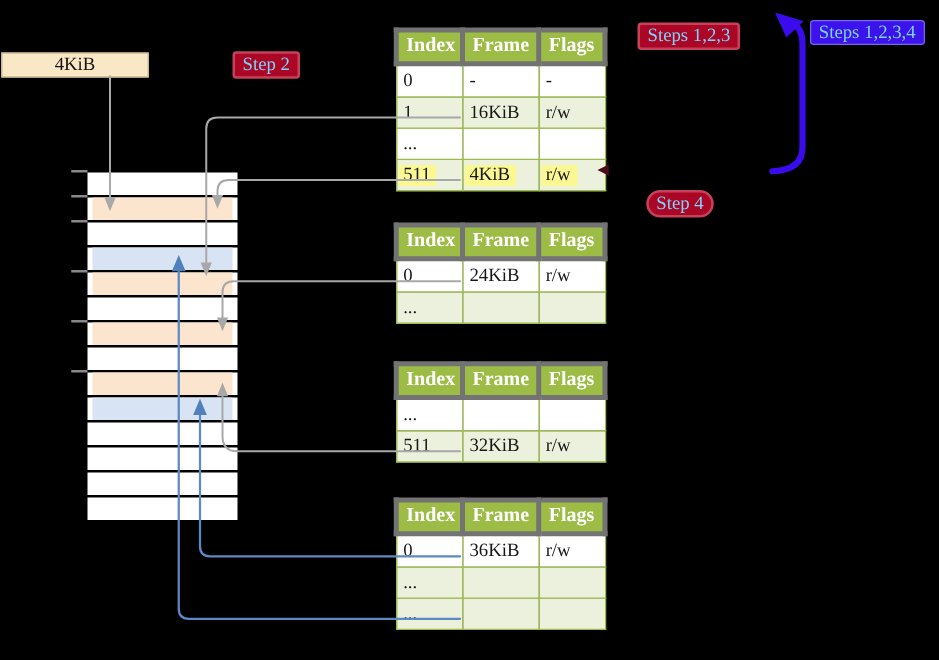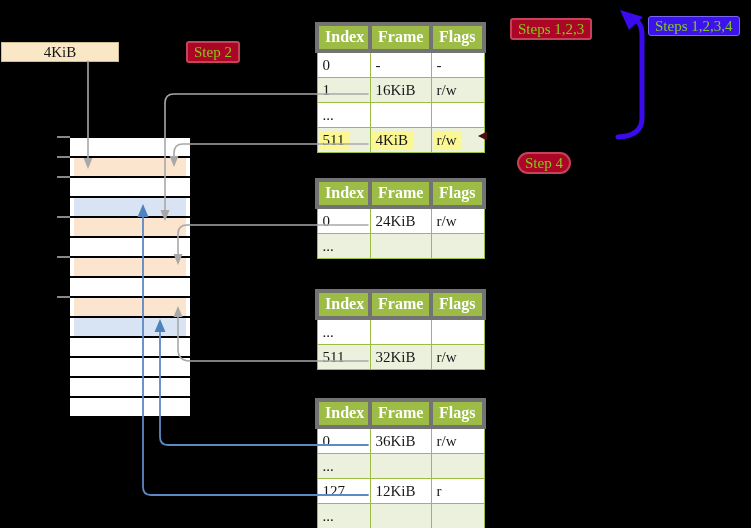--- a/index.html
+++ b/index.html
@@ -8,21 +8,21 @@
     --violetborder:#7A64F2; --gray:#A8A8A8; --bluecon:#5D89C4; --hl:#FBF894;
   }
   html,body{margin:0;padding:0;background:#000;}
   #app{position:relative;width:751px;height:528px;background:#000;overflow:hidden;
        font-family:"Liberation Serif","DejaVu Serif",serif;}
   
   .sizebox{position:absolute;left:1px;top:42px;width:116px;height:18px;
     background:var(--beige);border:1px solid #CDBB92;color:#151515;
     text-align:center;line-height:18px;font-size:15px;}
   
-  .badge{position:absolute;color:#84cc16;font-size:15px;line-height:16px;
+  .badge{position:absolute;color:#7dd3fc;font-size:15px;line-height:16px;
     padding:1px 6px;border-radius:3px;white-space:nowrap;}
   .badge.red{background:var(--red);border:2px solid var(--redborder);}
   .badge.blue{background:var(--violet);border:1px solid var(--violetborder);}
   #step0{left:186px;top:41px;}
   #steps123{left:510px;top:18px;}
   #steps1234{left:648px;top:16px;}
   #step4{left:517px;top:152px;border-radius:11px;}
   
   .memstack{position:absolute;left:70px;top:138px;width:120px;height:278px;}
   .mrow{position:absolute;left:0;width:120px;height:18px;background:#fff;}
@@ -198,25 +198,20 @@
       <tr>
         <td>0</td>
         <td>36KiB</td>
         <td>r/w</td>
       </tr>
       <tr class="shade">
         <td>...</td>
         <td></td>
         <td></td>
       </tr>
-      <tr>
-        <td>127</td>
-        <td>12KiB</td>
-        <td>r</td>
-      </tr>
       <tr class="shade">
         <td>...</td>
         <td></td>
         <td></td>
       </tr>
     </tbody>
   </table>
 
   <svg id="overlay" width="751" height="528" viewBox="0 0 751 528">
 

